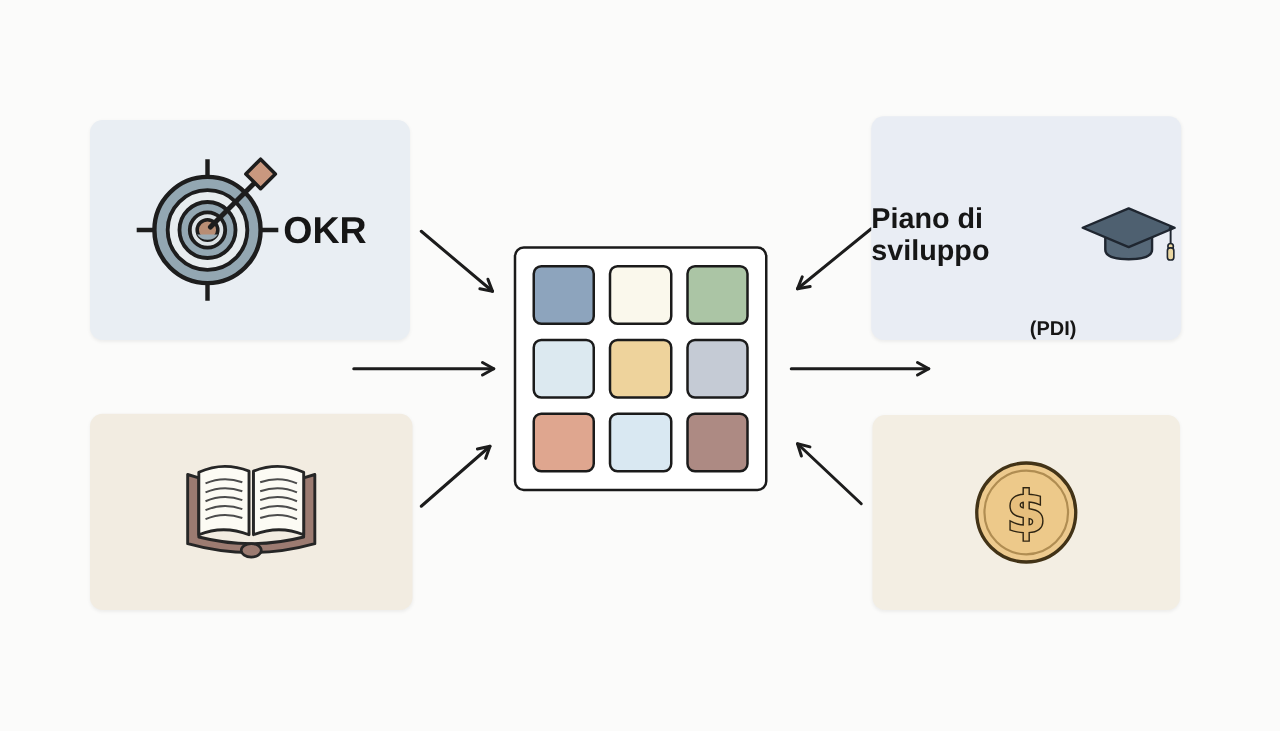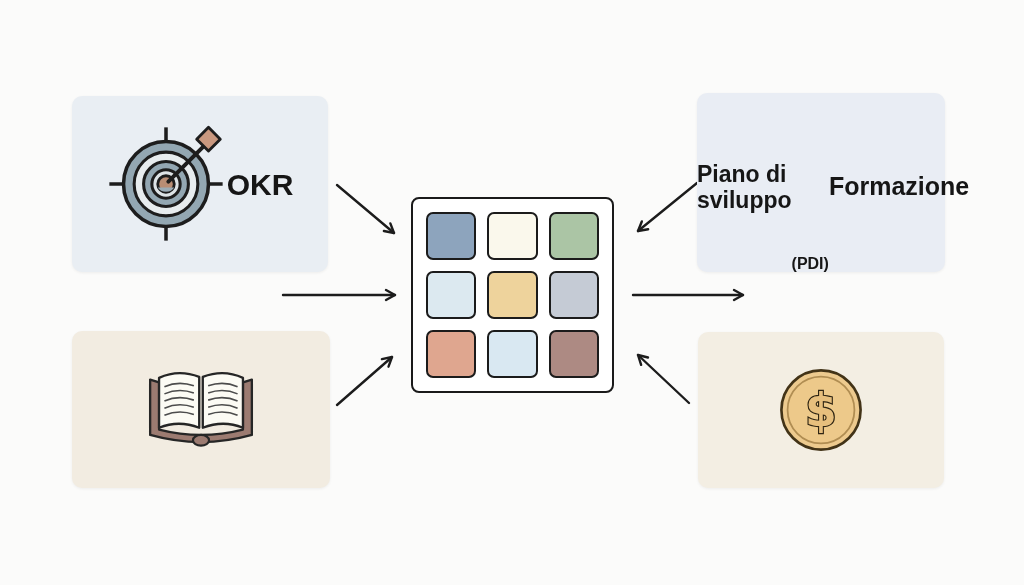--- a/index.html
+++ b/index.html
@@ -79,21 +79,20 @@
     <div class="card-title">Piano di sviluppo</div>
     <div class="card-subtitle">(PDI)</div>
     <svg class="icon cap-icon" width="126" height="78" viewBox="0 0 130 80">
       <path d="M36,33 L36,58 Q36,70 65,70 Q94,70 94,58 L94,33 Z" fill="#566878" stroke="#1f2630" stroke-width="3" stroke-linejoin="round"></path>
       <polygon points="65,7 122,31 65,55 8,31" fill="#4e6070" stroke="#1f2630" stroke-width="3" stroke-linejoin="round"></polygon>
       <line x1="117" y1="32" x2="117" y2="52" stroke="#1f2630" stroke-width="2.4"></line>
       <circle cx="117" cy="32" r="2.4" fill="#1f2630"></circle>
       <circle cx="117" cy="54" r="3.4" fill="#ead7a2" stroke="#1f2630" stroke-width="2"></circle>
       <rect x="113" y="56" width="8" height="15" rx="3.5" fill="#ead7a2" stroke="#1f2630" stroke-width="2"></rect>
     </svg>
-    <div class="label label-md">Formazione</div>
   </div>
 
   <div class="card card-compenso" style="background: rgb(243, 238, 227);">
     <svg class="icon" width="88" height="88" viewBox="0 0 100 100">
       <circle cx="50" cy="50" r="45" fill="#edca8e" stroke="#423317" stroke-width="3"></circle>
       <circle cx="50" cy="50" r="38" fill="#edc98a" stroke="#b08d52" stroke-width="2"></circle>
       <text x="50" y="68" text-anchor="middle" font-family="DejaVu Sans, sans-serif" font-size="52" font-weight="bold" fill="#e7bf7d" stroke="#2f2513" stroke-width="2.6" paint-order="stroke">$</text>
     </svg>
   </div>
 

